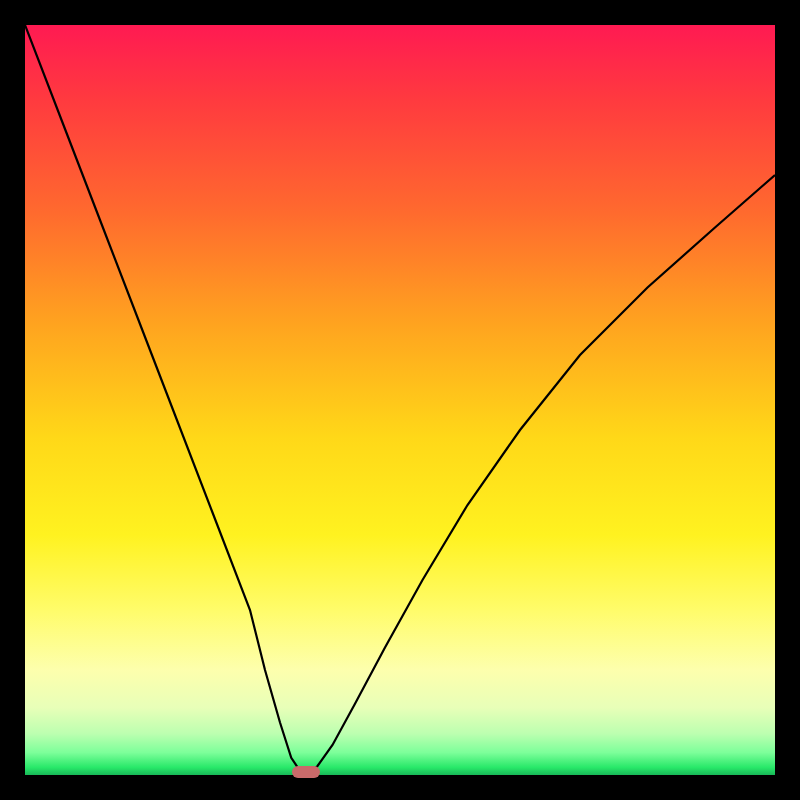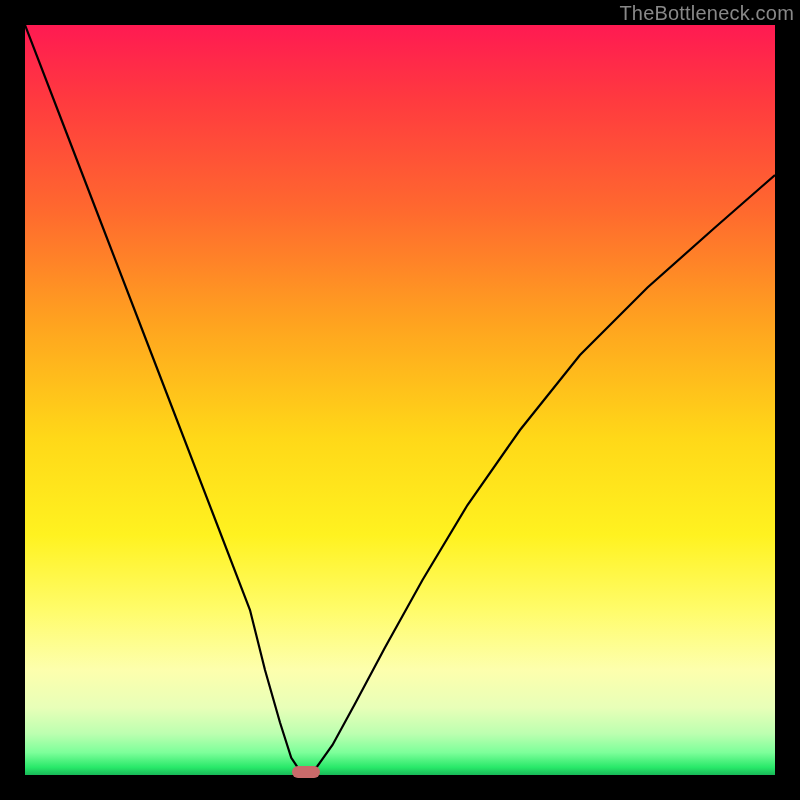--- a/index.html
+++ b/index.html
@@ -74,15 +74,14 @@
 
     <svg class="curve" viewBox="0 0 750 750" preserveAspectRatio="none">
       <path d="M0.00 0.00 L37.50 97.50 L75.00 195.00 L112.50 292.50 L150.00 390.00 L187.50 487.50 L225.00 585.00 L240.00 645.00 L255.00 697.50 L266.25 732.75 L273.75 744.00 L277.50 748.88 L279.00 750.00" fill="none" stroke="#000" stroke-width="2.2"></path>
       <path d="M283.50 750.00 L285.00 748.50 L292.50 741.00 L307.50 720.00 L330.00 678.75 L360.00 622.50 L397.50 555.00 L442.50 480.00 L495.00 405.00 L555.00 330.00 L622.50 262.50 L690.00 202.50 L750.00 150.00" fill="none" stroke="#000" stroke-width="2.2"></path>
     </svg>
 
     <div class="marker" style="left: 281.25px; top: 747px;"></div>
 
   </div>
 
-  <div class="watermark">TheBottleneck.com</div>
 
 </div>
 
 </body></html>

